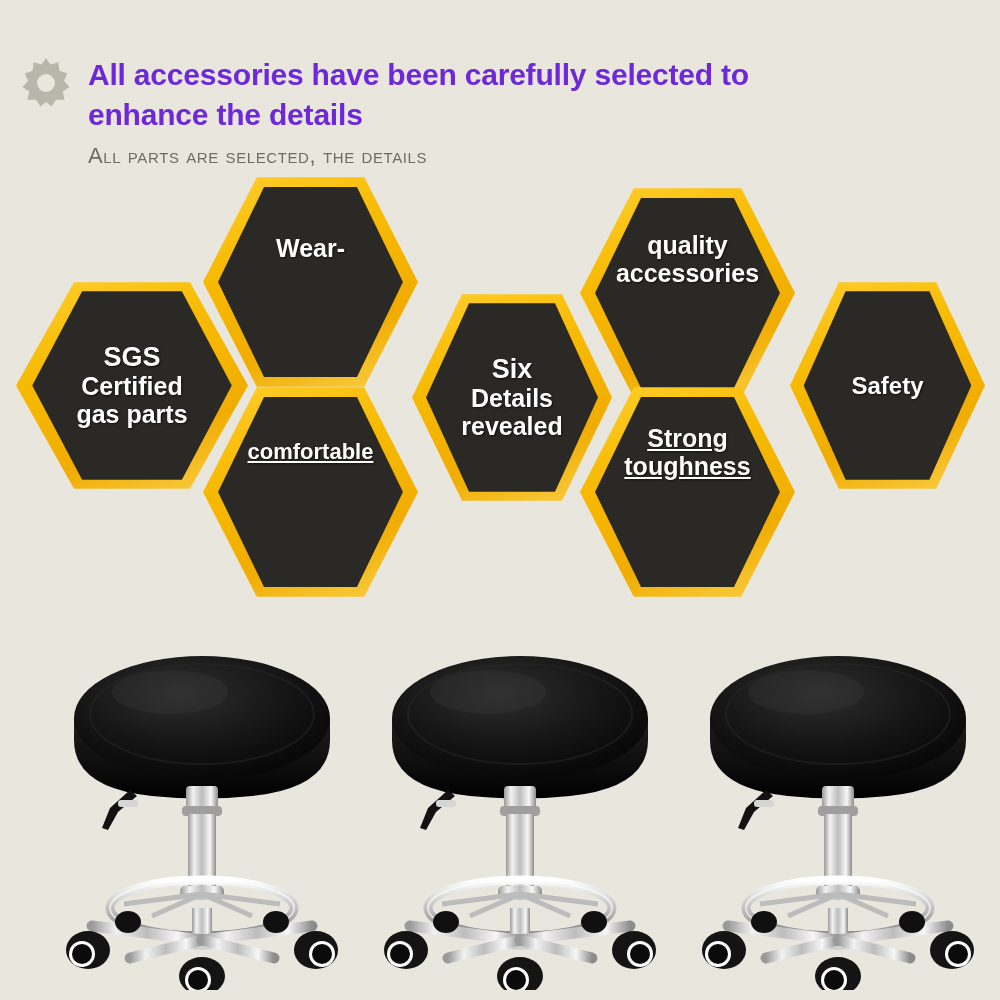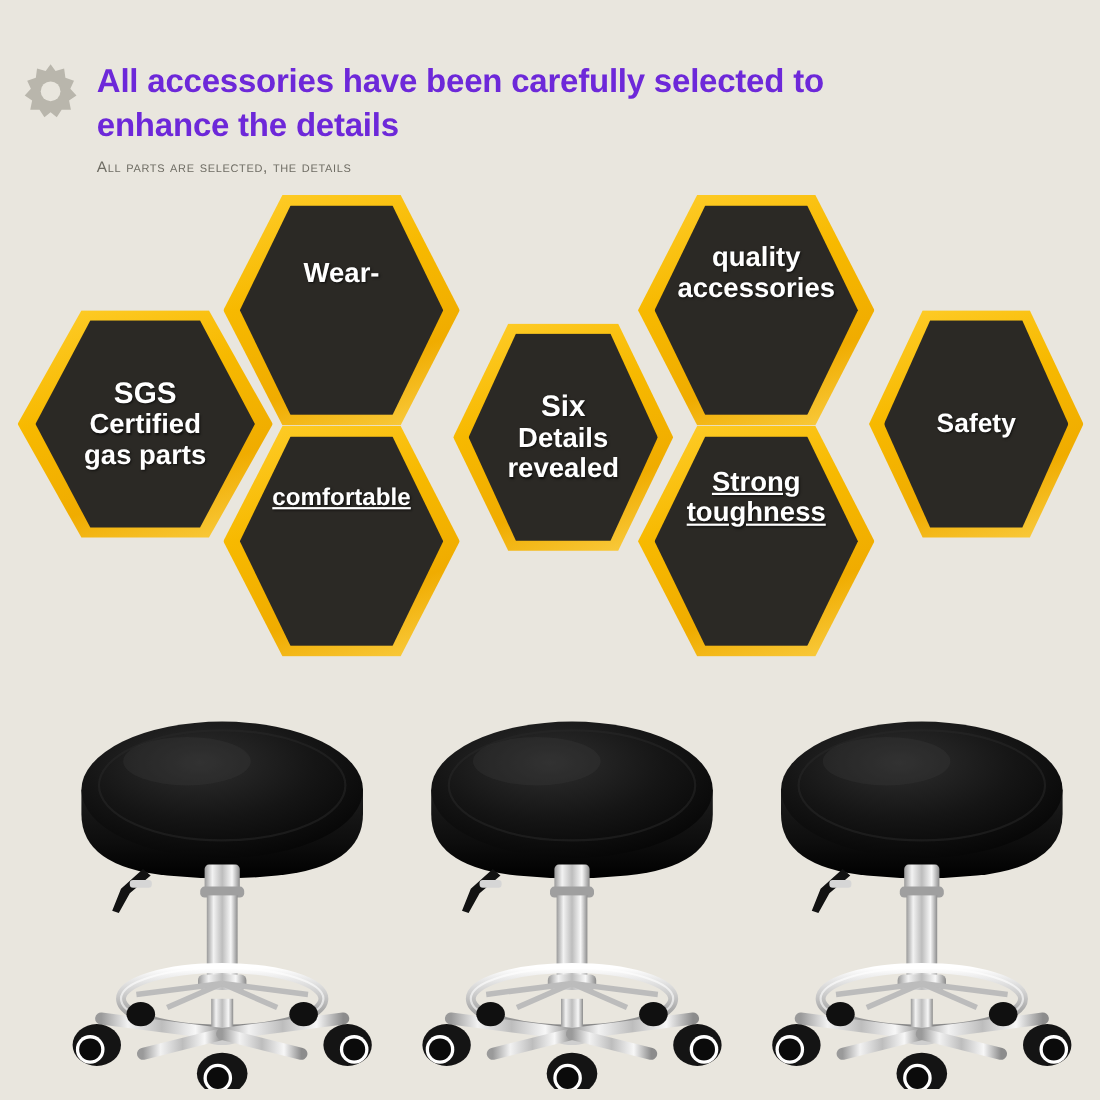--- a/index.html
+++ b/index.html
@@ -44,21 +44,21 @@
   #title {
     font-size: 30px;
     font-weight: bold;
     line-height: 40px;
     color: #6d28d9;
     letter-spacing: -0.2px;
     max-width: 740px;
   }
   #subtitle {
     margin-top: 8px;
-    font-size: 14px;
+    font-size: 22px;
     font-weight: normal;
     color: #6e6c63;
     font-variant: small-caps;
     letter-spacing: 0.6px;
   }
 
   
   #honeycomb {
     position: absolute;
     left: 0;
@@ -182,21 +182,21 @@
     <div class="hex" style="left:412px; top:120px; width:200px; height:215px;">
       <div class="hex-inner">
         <div class="hex-label lbl-mid">
           <span class="center-big">Six</span>
           <span class="center-small">Details</span>
           <span class="center-small">revealed</span>
         </div>
       </div>
     </div>
 
-    <div class="hex" style="left:580px; top:3px; width:215px; height:218px;">
+    <div class="hex" style="left:580px; top:14px; width:215px; height:218px;">
       <div class="hex-inner">
         <div class="hex-label lbl-up">
           <span class="center-small">quality</span>
           <span class="center-small">accessories</span>
         </div>
       </div>
     </div>
 
     <div class="hex" style="left:580px; top:213px; width:215px; height:218px;">
       <div class="hex-inner">

